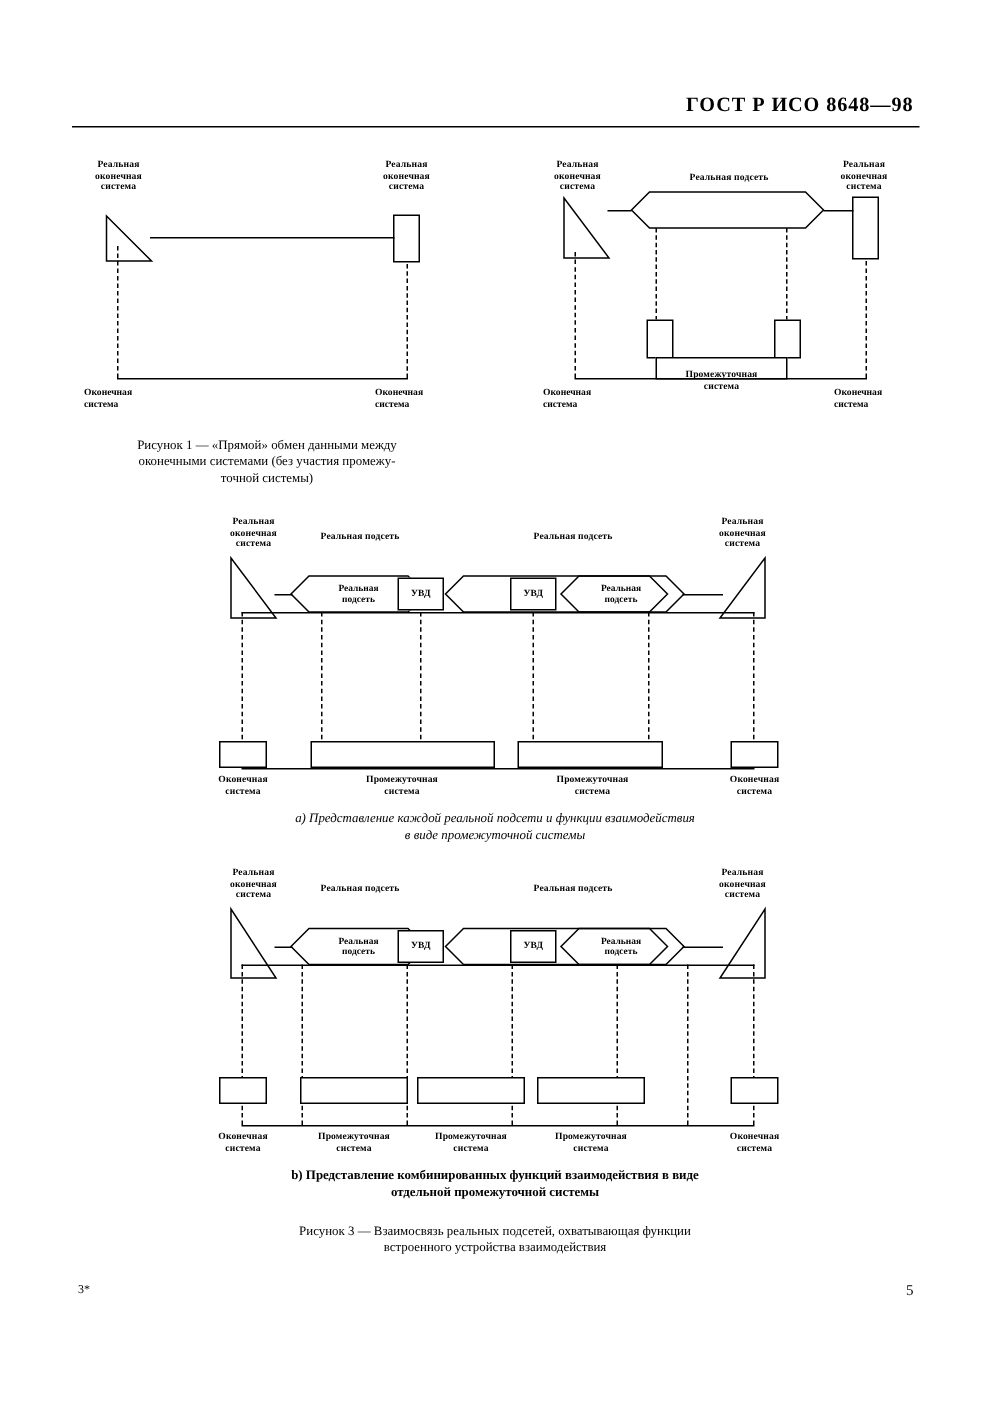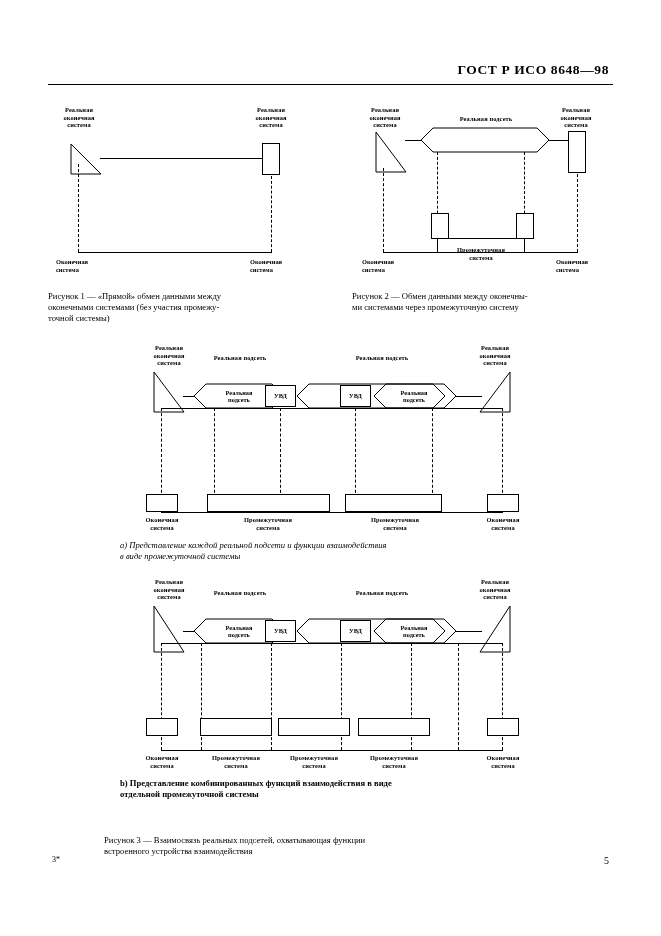--- a/index.html
+++ b/index.html
@@ -59,20 +59,21 @@
     line-height: 7.6px;
     font-weight: bold;
     text-align: left;
     white-space: pre-line;
   }
   .caption {
     position: absolute;
     font-family: "Liberation Serif", serif;
     font-size: 8.6px;
     line-height: 11px;
+    text-align: center;
     white-space: pre-line;
   }
 
   
   .vline {
     position: absolute;
     width: 0;
     border-left: 1px dashed #000;
   }
   .hline {
@@ -199,22 +200,20 @@
 оконечная
 система</div>
   <div class="lbl" style="left:428px; top:115px; width:116px;">Реальная подсеть</div>
   <div class="lbl-l" style="left:362px; top:258px; width:60px;">Оконечная
 система</div>
   <div class="lbl-l" style="left:556px; top:258px; width:60px;">Оконечная
 система</div>
   <div class="lbl" style="left:426px; top:246px; width:110px;">Промежуточная
 система</div>
 
-  <div class="caption" style="left:352px; top:291px; width:260px;">Рисунок 2 — Обмен данными между оконечны-
-ми системами через промежуточную систему</div>
 
   <svg class="ov" style="left:153px; top:371px;" width="32" height="42">
     <polygon points="1,41 1,1 31,41" fill="none" stroke="#000" stroke-width="1"></polygon>
   </svg>
   <svg class="ov" style="left:479px; top:371px;" width="32" height="42">
     <polygon points="31,41 31,1 1,41" fill="none" stroke="#000" stroke-width="1"></polygon>
   </svg>
 
   <svg class="ov" style="left:193px; top:383px;" width="92" height="26">
     <polygon points="13,1 79,1 91,13 79,25 13,25 1,13" fill="none" stroke="#000" stroke-width="1"></polygon>
@@ -338,19 +337,19 @@
   <div class="lbl" style="left:259px; top:754px; width:110px;">Промежуточная
 система</div>
   <div class="lbl" style="left:339px; top:754px; width:110px;">Промежуточная
 система</div>
   <div class="lbl" style="left:473px; top:754px; width:60px;">Оконечная
 система</div>
 
   <div class="caption" style="left:120px; top:778px; width:420px;font-weight:bold;">b) Представление комбинированных функций взаимодействия в виде
 отдельной промежуточной системы</div>
 
-  <div class="caption" style="left:104px; top:815px; width:420px;margin-top:20px;">Рисунок 3 — Взаимосвязь реальных подсетей, охватывающая функции
+  <div class="caption" style="left:120px; top:815px; width:420px;">Рисунок 3 — Взаимосвязь реальных подсетей, охватывающая функции
 встроенного устройства взаимодействия</div>
 
   <div class="footer-left">3*</div>
   <div class="footer-right">5</div>
 
 </div>
 
 </body></html>

